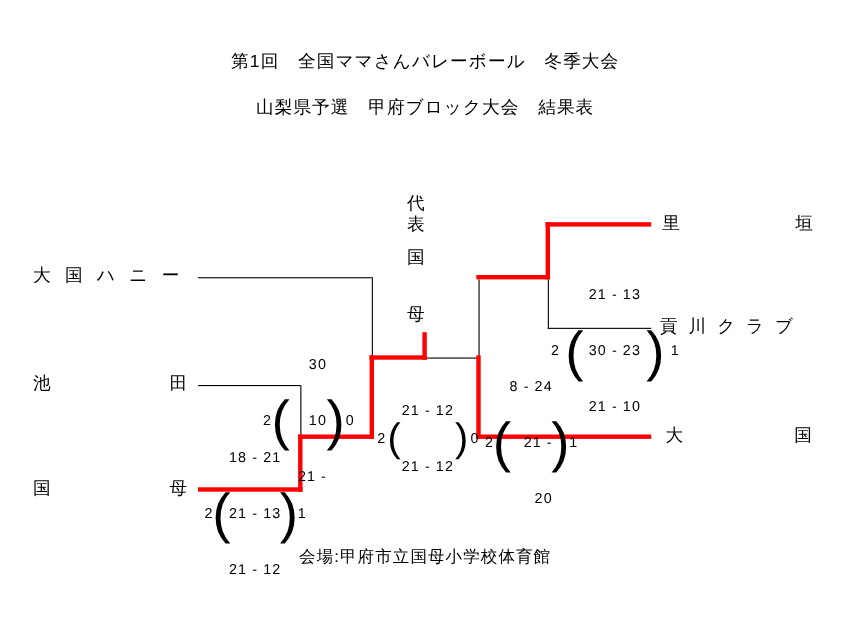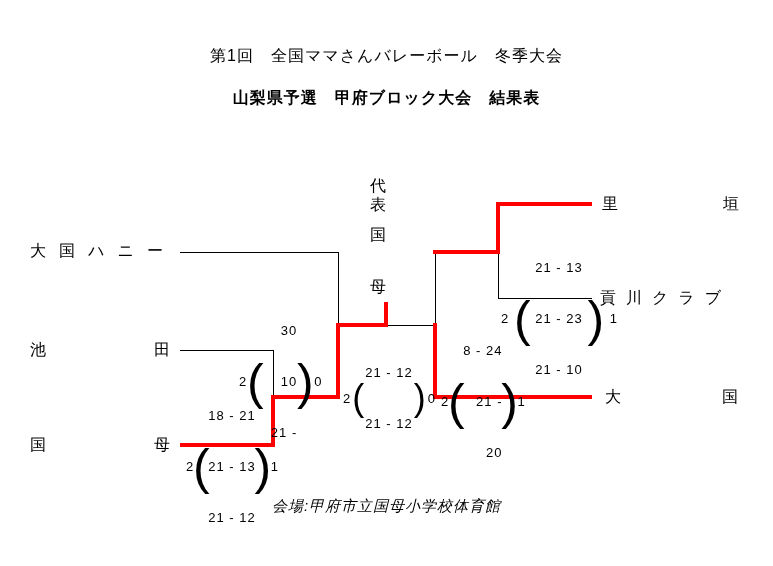--- a/index.html
+++ b/index.html
@@ -2,22 +2,22 @@
 <html><head>
 <meta charset="utf-8">
 <style>
   html,body { margin:0; padding:0; background:#ffffff; }
   .sheet {
     position:relative; width:773px; height:566px; background:#ffffff;
     font-family:"Liberation Sans", sans-serif; color:#000000; overflow:hidden;
   }
   .centered { position:absolute; left:0; width:100%; text-align:center; }
   .t1 { top:46px; font-size:16px; letter-spacing:1px; }
-  .t2 { top:88px; font-size:16px; letter-spacing:1px;font-weight:bold; }
-  .venue { top:497px; font-size:15px; letter-spacing:1px;font-style:italic; }
+  .t2 { top:88px; font-size:16px; letter-spacing:1px; }
+  .venue { top:497px; font-size:15px; letter-spacing:1px; }
   .team { position:absolute; display:flex; justify-content:space-between; font-size:16px; line-height:16px; }
   .vchar { position:absolute; width:16px; font-size:16px; line-height:16px; text-align:center; }
   .hline { position:absolute; height:1px; background:#000000; }
   .vline { position:absolute; width:1px; background:#000000; }
   .rh { position:absolute; height:4px; background:#ff0000; }
   .rv { position:absolute; width:4px; background:#ff0000; }
   .score { position:absolute; display:flex; align-items:center; gap:2px; font-size:13px; }
   .score .num { font-size:13px; padding:0 1px; }
   .paren { display:inline-flex; justify-content:center; width:10px; overflow:visible; }
   .p3 { font-size:50px; line-height:50px; }
@@ -139,21 +139,21 @@
     </div>
     <span class="paren p3">)</span>
     <span class="num">1</span>
   </div>
 
   <div class="score spread" style="left:500px; top:225px;">
     <span class="num">2</span>
     <span class="paren p3">(</span>
     <div class="sets">
       <div>21 - 13</div>
-      <div>21 - 23</div>
+      <div>30 - 23</div>
       <div>21 - 10</div>
     </div>
     <span class="paren p3">)</span>
     <span class="num">1</span>
   </div>
 
   <div class="centered venue">会場:甲府市立国母小学校体育館</div>
 
 </div>
 

